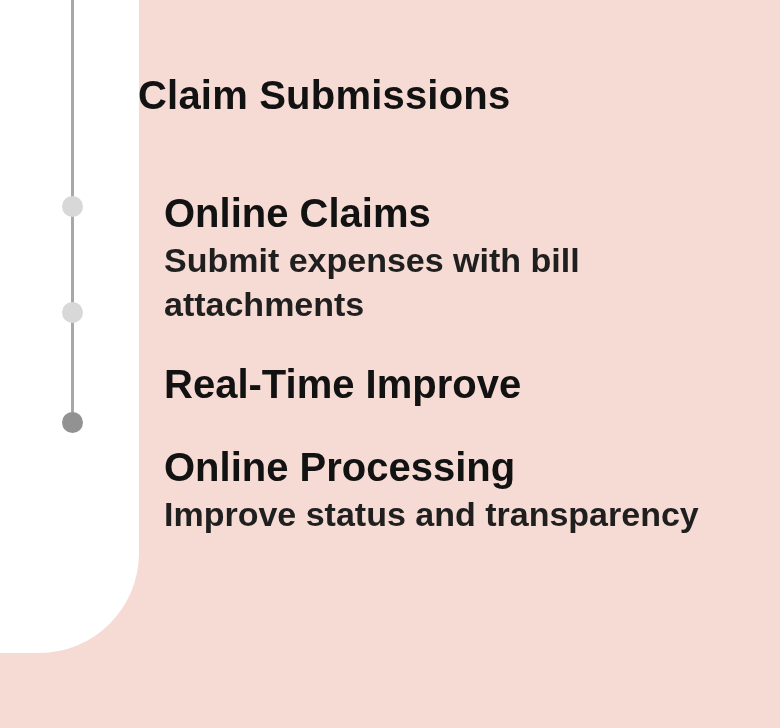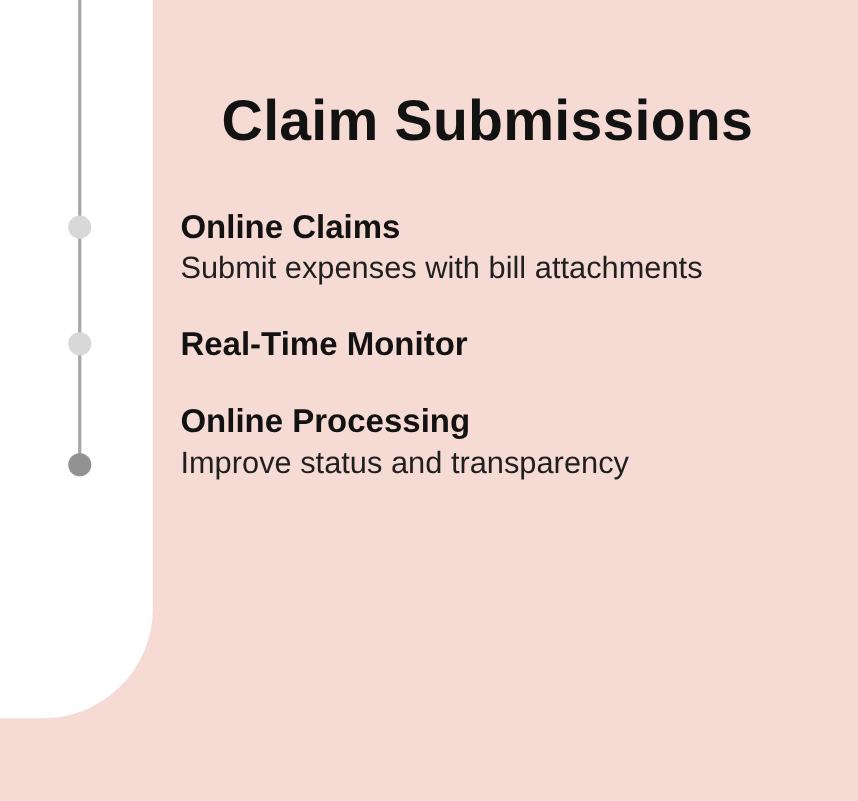--- a/index.html
+++ b/index.html
@@ -39,45 +39,44 @@
     left: 62px;
   }
   .dot-0 { top: 196px; }
   .dot-1 { top: 302px; }
   .dot-2 { top: 412px; }
   .page-title {
     position: absolute;
     left: 138px;
     top: 44px;
     width: 610px;
-    text-align: center;
-    font-size: 52px;
+    font-size: 40px;
     font-weight: bold;
     line-height: 1.2;
     color: var(--text, #121212);
     letter-spacing: 0.2px;
   }
   .items {
     position: absolute;
     left: 164px;
     top: 188px;
     width: 540px;
   }
   .item {
     margin-bottom: 33px;
   }
   .item-heading {
-    font-size: 30px;
+    font-size: 40px;
     font-weight: bold;
     line-height: 1.25;
     color: var(--text, #121212);
   }
   .item-description {
-    font-size: 28px;
-    font-weight: normal;
+    font-size: 34px;
+    font-weight: bold;
     line-height: 1.3;
     color: var(--text-secondary, #1f1f1f);
   }
 </style>
 </head>
 <body>
 
 <div class="stage">
 
   <div class="left-panel"></div>
@@ -89,21 +88,21 @@
   <div class="dot dot-2" style="background: rgb(146, 146, 146);"></div>
 
   <h1 class="page-title">Claim Submissions</h1>
 
   <div class="items">
     <div class="item">
       <div class="item-heading">Online Claims</div>
       <div class="item-description">Submit expenses with bill attachments</div>
     </div>
     <div class="item">
-      <div class="item-heading">Real-Time Monitor</div>
+      <div class="item-heading">Real-Time Improve</div>
     </div>
     <div class="item">
       <div class="item-heading">Online Processing</div>
       <div class="item-description">Improve status and transparency</div>
     </div>
   </div>
 
 </div>
 
 </body></html>

